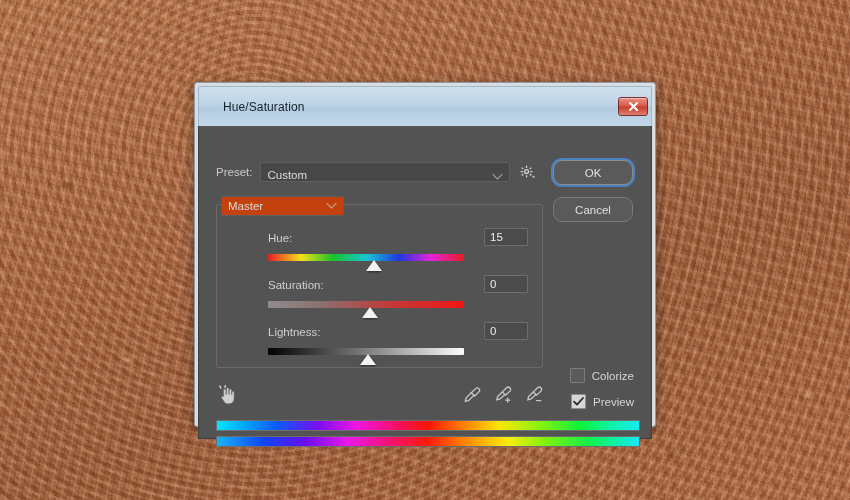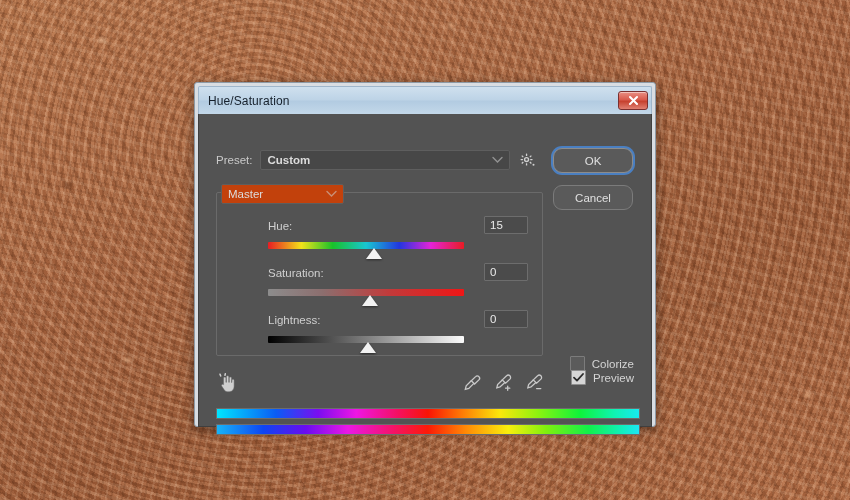--- a/index.html
+++ b/index.html
@@ -51,28 +51,28 @@
     height: 345px;
     background: #d9dde2;
     border: 1px solid #8d9aa6;
     border-radius: 3px;
     box-shadow: 0 3px 12px rgba(0,0,0,.45);
     box-sizing: border-box;
     padding: 3px;
   }
 
   .titlebar {
-    height: 28px;
+    height: 40px;
     background: linear-gradient(180deg, #cfe0ee 0%, #bdd3e6 48%, #b2cbe1 52%, #c3d8e9 100%);
     border: 1px solid #9fb6cb;
     border-bottom: none;
     border-radius: 2px 2px 0 0;
     display: flex;
     align-items: center;
-    padding: 0 3px 0 9px;
+    padding: 0 3px 0 24px;
     box-sizing: border-box;
   }
   .title-text {
     font-size: 12px;
     color: #16202b;
     flex: 1;
     letter-spacing: .1px;
   }
   .close-btn {
     width: 28px;
@@ -110,26 +110,25 @@
     gap: 8px;
   }
   .preset-label { color: #c9c9c9; font-size: 11.5px; }
   .preset-select {
     width: 250px; height: 20px;
     background: #474747;
     border: 1px solid #5e5e5e;
     border-radius: 2px;
     color: #dcdcdc;
     font-size: 11.5px;
-    display: flex; align-items: center;
+    display: flex; align-items: flex-end;
     padding: 0 6px;
     box-sizing: border-box;
     cursor: pointer;
     position: relative;
-    font-weight: bold;
   }
   .preset-select .val { flex: 1; }
   .chev { opacity: .55; }
   .gear-btn {
     width: 18px; height: 18px;
     display: flex; align-items: center; justify-content: center;
     cursor: pointer;
   }
 
   
@@ -224,21 +223,21 @@
   }
 
   
   .chkrow {
     position: absolute;
     right: 17px;
     display: flex; align-items: center; gap: 7px;
     cursor: pointer;
   }
   .chkrow.colorize { top: 242px; justify-content: center; }
-  .chkrow.preview  { top: 256px; }
+  .chkrow.preview  { top: 268px; }
   .chkbox {
     width: 13px; height: 13px;
     background: #d6d6d6;
     border: 1px solid #8e8e8e;
     border-radius: 1px;
     display: flex; align-items: center; justify-content: center;
   }
   .chkbox.off { background: #5b5b5b; border-color: #7c7c7c; }
   .chklabel { color: #d4d4d4; font-size: 11.5px; }
 

